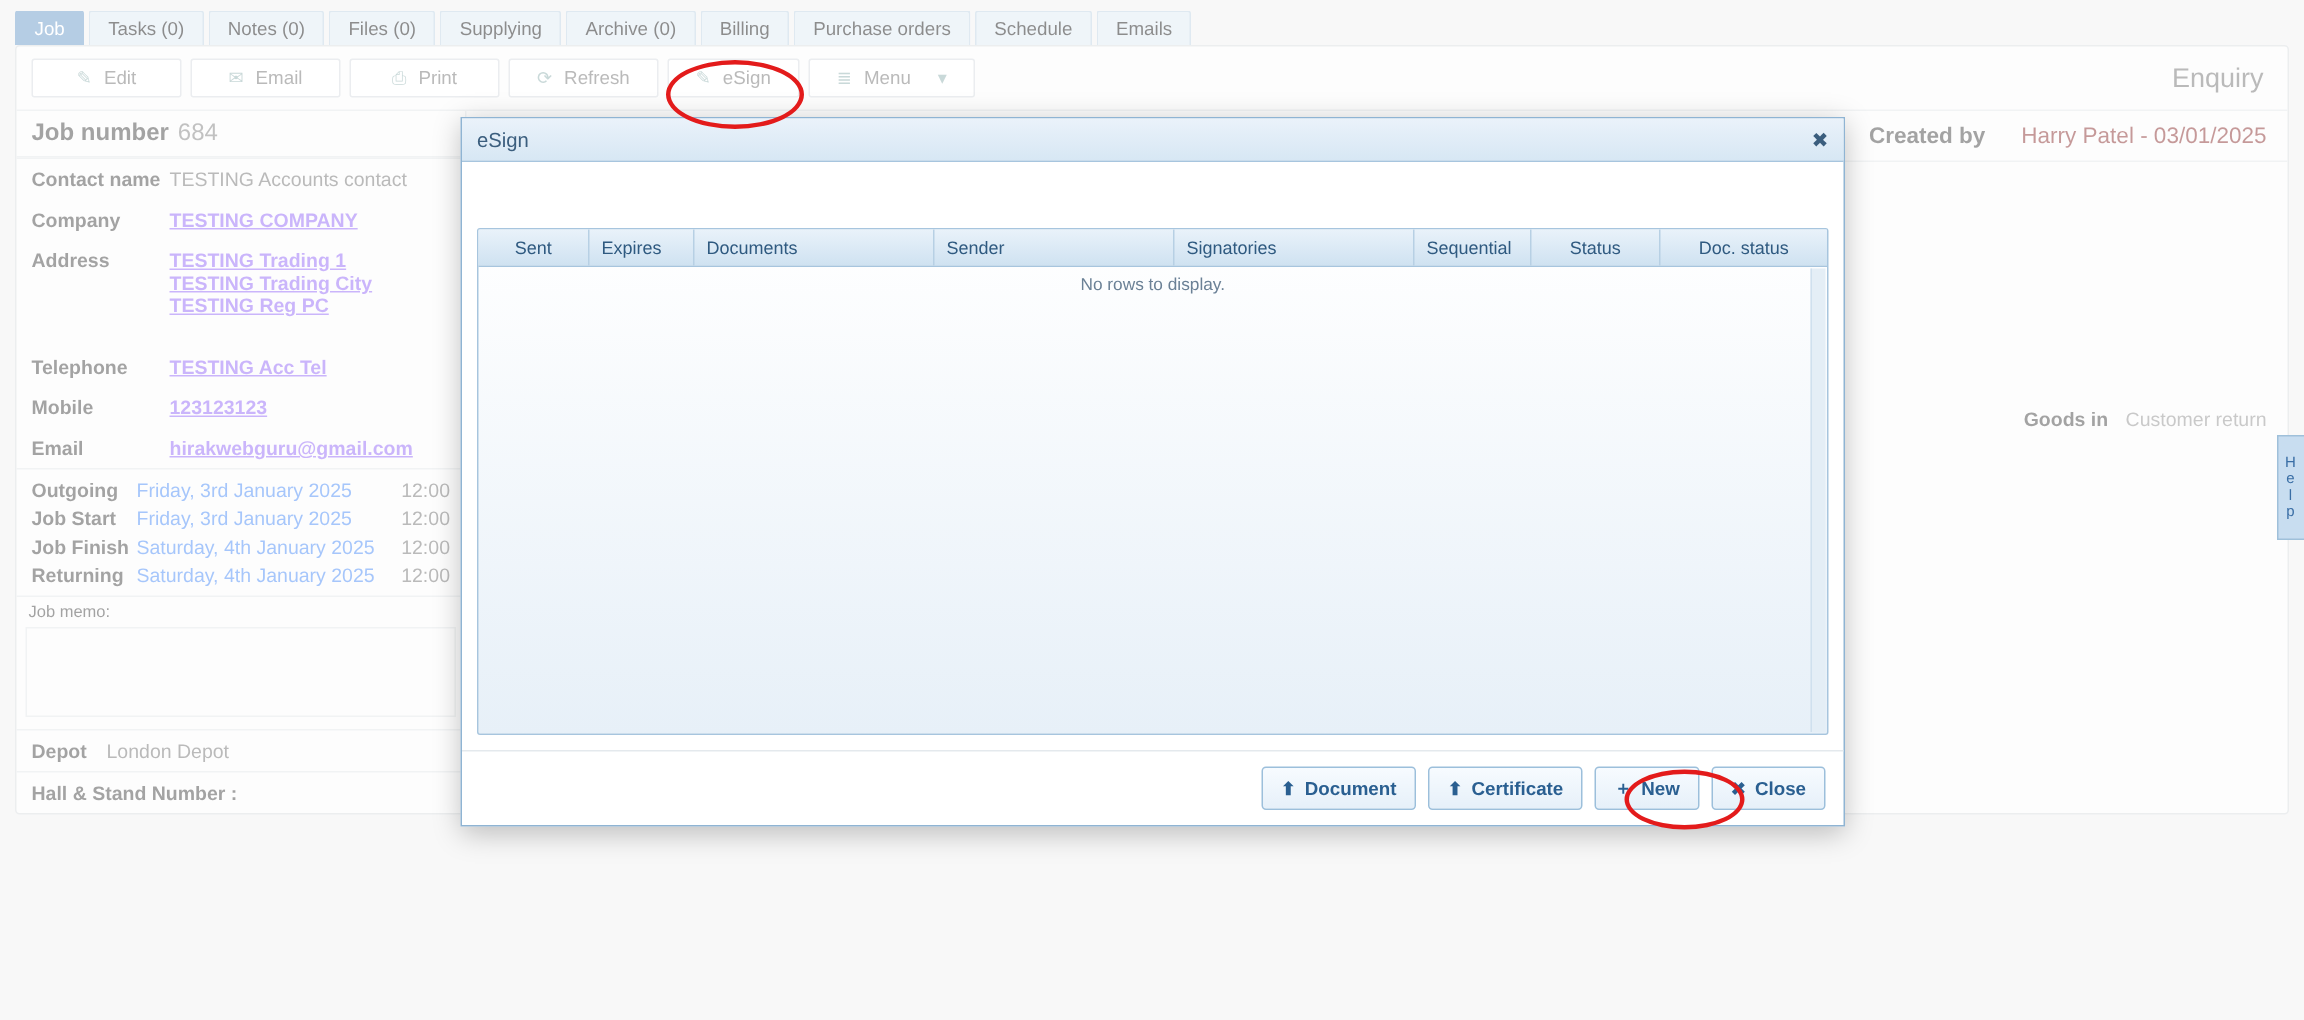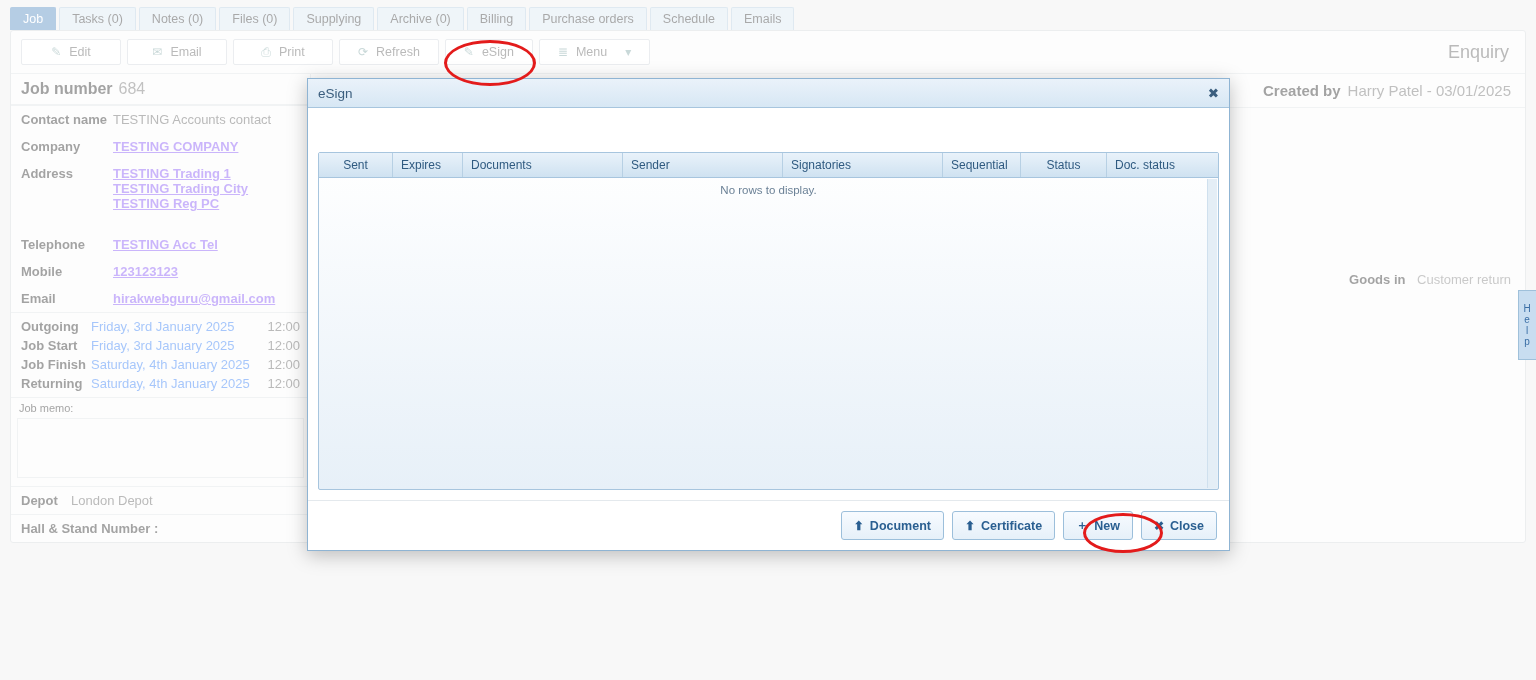--- a/index.html
+++ b/index.html
@@ -6,21 +6,21 @@
   html,body { margin:0; padding:0; font-family: "Segoe UI", Arial, sans-serif; font-size:13px; color:#555; background:#f0f0f0; width:1536px; height:680px; overflow:hidden;}
   a.link { color:#8b5cf6; text-decoration:underline; cursor:pointer;font-weight:bold; }
   .page { position:relative; width:1536px; height:680px; }
 
   
   .dim-overlay { position:absolute; inset:0; background:rgba(255,255,255,0.55); pointer-events:none; z-index:5;}
   .behind { position:relative; z-index:1;}
 
   
   .tabs { display:flex; padding:7px 10px 0 10px; gap:3px;}
-  .tab { background:#dbe8f2; border:1px solid #b8cfe1; border-bottom:none; padding:4px 12px; font-size:12.5px; color:#404040; border-radius:2px 2px 0 0; cursor:pointer;}
+  .tab { background:#dbe8f2; border:1px solid #b8cfe1; border-bottom:none; padding:4px 12px; font-size:12.5px; color:#000000; border-radius:2px 2px 0 0; cursor:pointer;}
   .tab.active { background:#5c90c4; color:#fff; border-color:#5c90c4; font-weight:500;}
 
   
   .panel { margin:0 10px; border:1px solid #d5d9dc; background:#fafafa; border-radius:3px;}
   
   .toolbar { display:flex; align-items:center; padding:8px 10px; border-bottom:1px solid #e0e4e7; }
   .tbtn { display:flex; align-items:center; justify-content:center; gap:8px; background:#fff; border:1px solid #d2d8dd; border-radius:2px; padding:5px 18px; font-size:12.5px; color:#666; margin-right:6px; min-width:100px; cursor:pointer;}
   .tbtn .ico { color:#8aa; font-size:12px;}
   .enquiry { margin-left:auto; font-size:18px; color:#666; padding-right:6px;}
 
@@ -40,21 +40,21 @@
 
   .date-row { display:flex; padding:2px 10px; font-size:13px;}
   .date-row .dl { font-weight:600; color:#333; width:70px;}
   .date-row .dv { color:#3b82f6; flex:1;}
   .date-row .dt { color:#666; width:50px; text-align:right;}
 
   .memo-box { margin:4px 6px 8px 6px; border:1px solid #e0e4e7; height:60px; padding:4px 6px; font-size:12px; color:#888;}
 
   .right-header { display:flex; padding:8px 14px; border-bottom:1px solid #e0e4e7; }
   .right-header .rh-lbl { font-size:15px; font-weight:600; color:#333; margin-left:auto;}
-  .right-header .rh-val { font-size:15px; color:#737373; margin-left:7px;}
+  .right-header .rh-val { font-size:15px; color:#7f1d1d; margin-left:24px;}
 
   .goodsin-row { position:absolute; right:14px; top:198px; font-size:13px;}
   .goodsin-row .gi-lbl { font-weight:600; color:#333; margin-right:8px;}
   .goodsin-row .gi-val { color:#888;}
 
   
   .help-tab { position:absolute; right:0; top:290px; width:18px; height:70px; background:#c8ddf0; border:1px solid #9fc0da; border-right:none; display:flex; flex-direction:column; align-items:center; justify-content:center; font-size:10px; color:#3a6ea5; letter-spacing:1px; z-index:6; cursor:pointer; }
 
   
   .cards-row { position:absolute; left:290px; top:540px; display:flex; gap:14px;}
@@ -244,21 +244,21 @@
   <div class="modal-body">
     <div class="grid-wrap">
       <div class="grid-head">
         <div class="gh" style="width:74px; text-align:center;">Sent</div>
         <div class="gh" style="width:70px">Expires</div>
         <div class="gh" style="width:160px">Documents</div>
         <div class="gh" style="width:160px">Sender</div>
         <div class="gh" style="width:160px">Signatories</div>
         <div class="gh" style="width:78px">Sequential</div>
         <div class="gh" style="width:86px; text-align:center;">Status</div>
-        <div class="gh" style="flex:1; text-align:left;">Doc. status</div>
+        <div class="gh" style="flex:1; text-align:center;">Doc. status</div>
       </div>
       <div class="grid-empty">No rows to display.</div>
       <div class="grid-scroll"></div>
     </div>
   </div>
   <div class="modal-footer">
     <div class="mbtn">
           <span class="mi">⬆</span>
           <span>Document</span>
         </div>

